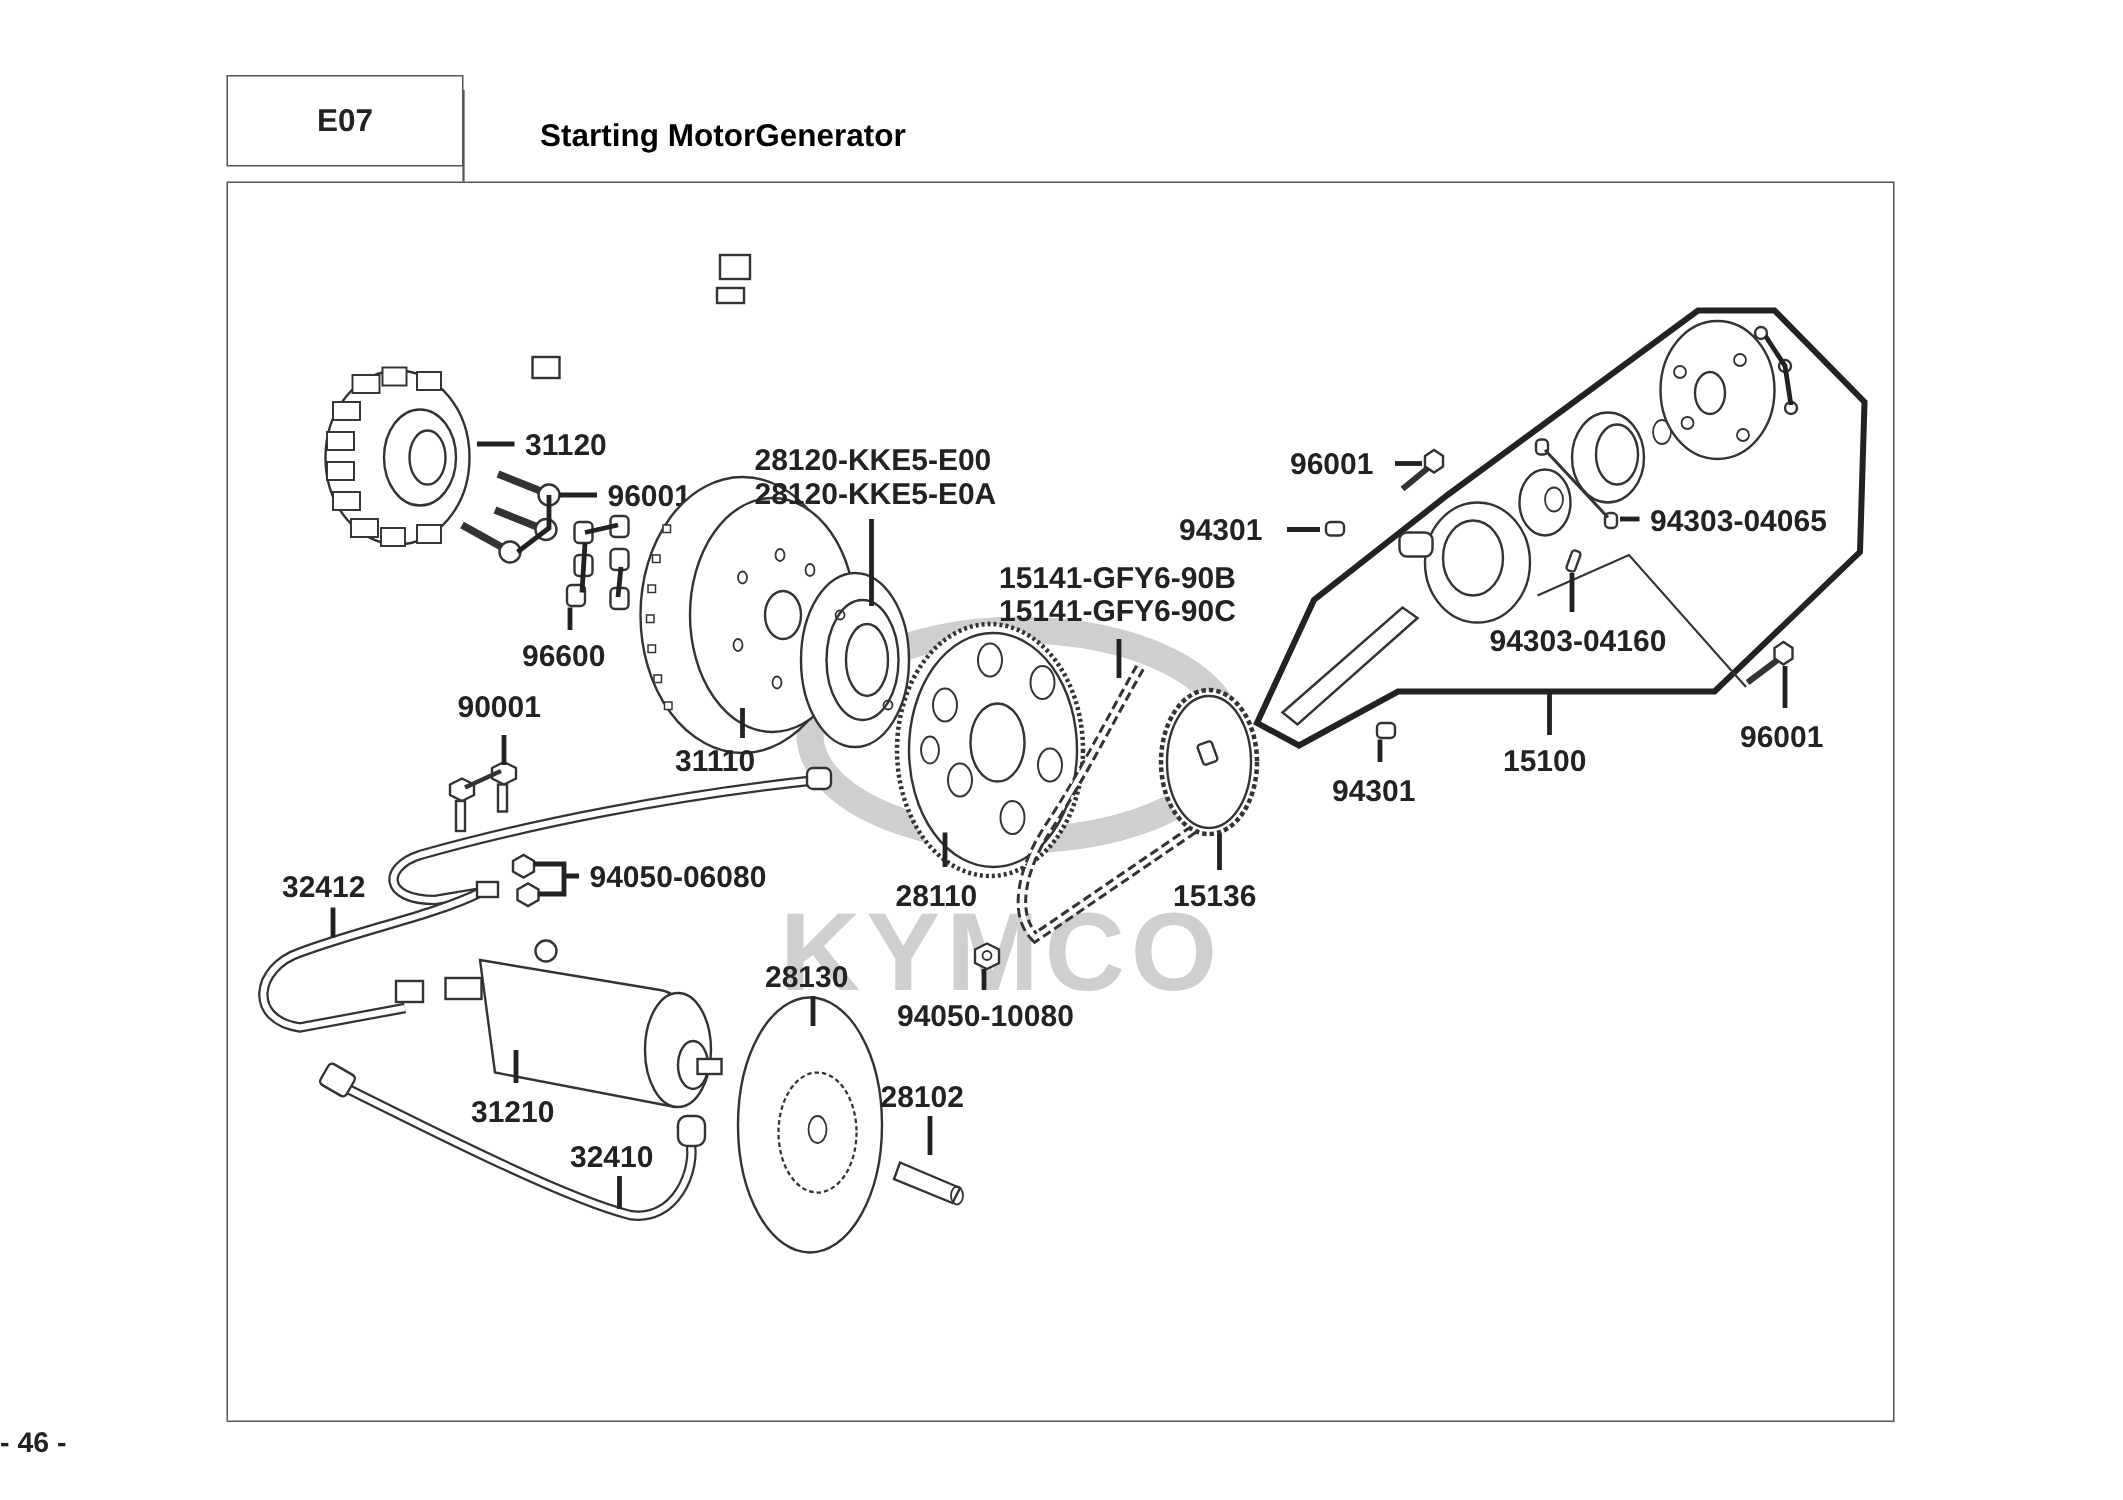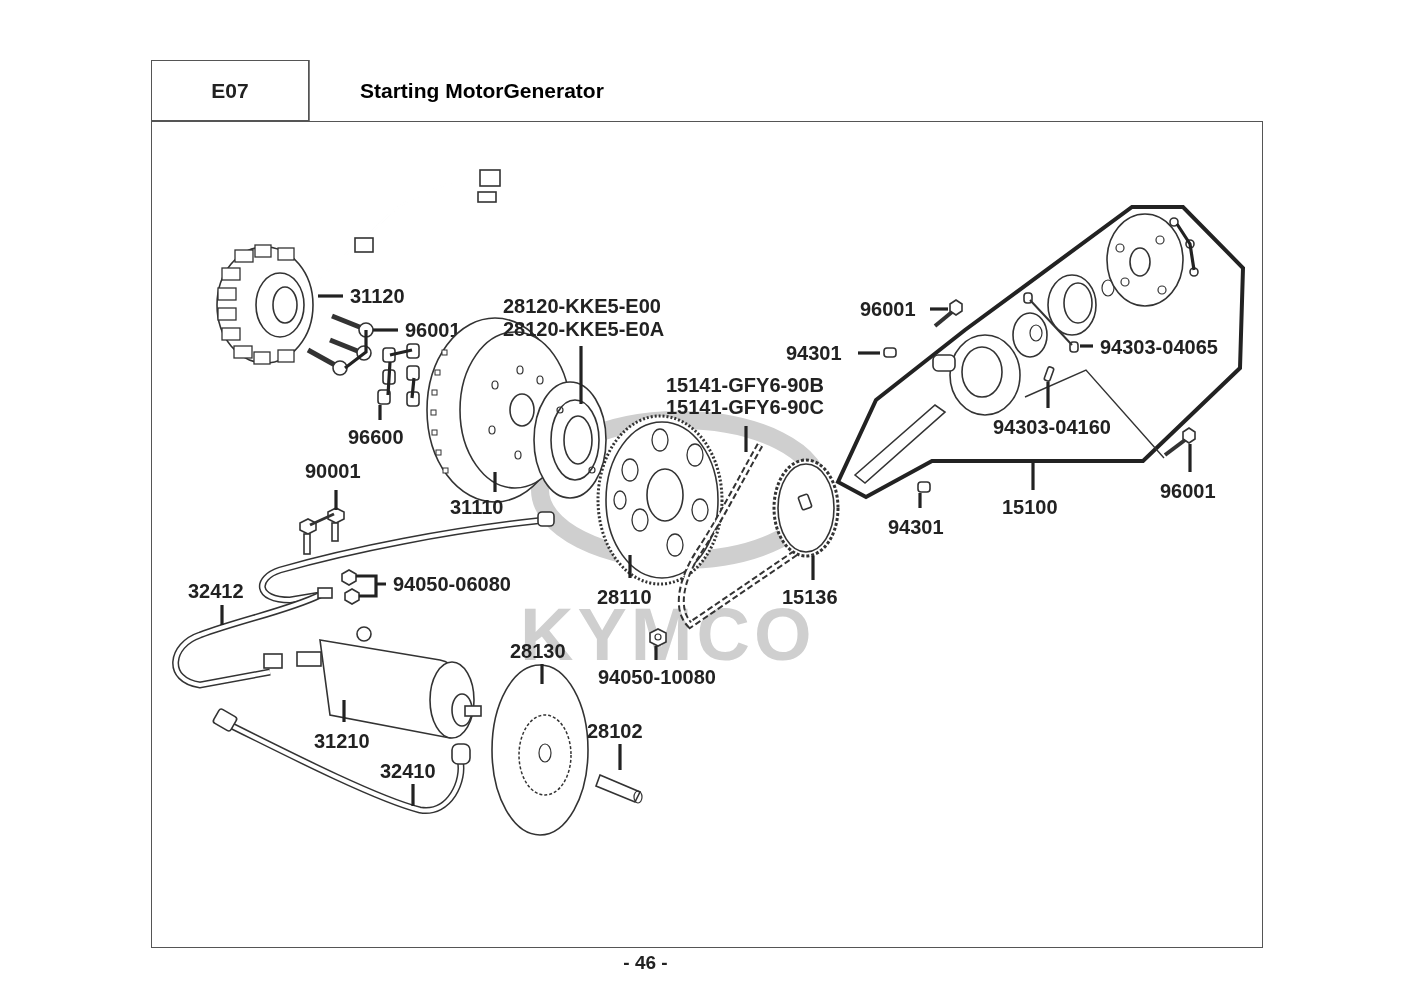--- a/index.html
+++ b/index.html
@@ -1,26 +1,26 @@
 <!DOCTYPE html>
 <html><head>
 <meta charset="utf-8">
 <style>
   html, body { margin:0; padding:0; background:#ffffff; }
   body { width:1415px; height:1000px; position:relative; overflow:hidden;
          font-family:"Liberation Sans", sans-serif; color:#222; }
-  .code-cell { position:absolute; left:151px; top:60px; width:158px; height:61px;
+  .code-cell { position:absolute; left:151px; top:50px; width:158px; height:61px;
                border:1.5px solid #555; border-right:1.5px solid #555; box-sizing:border-box;
                display:flex; align-items:center; justify-content:center;
                font-weight:bold; font-size:21px; color:#222; }
   .title-cell { position:absolute; left:360px; top:60px; height:61px; display:flex; align-items:center;
                 font-weight:bold; font-size:21px; color:#000000; }
   .diagram-box { position:absolute; left:151px; top:121px; width:1112px; height:827px;
                  border:1.5px solid #555; box-sizing:border-box; }
-  .page-num { position:absolute; left:0; width:1291px; top:952px; text-align:center;
+  .page-num { position:absolute; left:0; width:1291px; top:952px; text-align:left;
               font-weight:bold; font-size:19px; color:#222; }
   svg.drawing { position:absolute; left:0; top:0; width:1415px; height:1000px; }
   .lbl { font-family:"Liberation Sans", sans-serif; font-weight:bold; font-size:20px; fill:#222; }
   .wm { font-family:"Liberation Sans", sans-serif; font-weight:bold; font-size:74px; fill:#cfcfcf; letter-spacing:4px; }
   .ln { stroke:#222; stroke-width:3.2; fill:none; }
   .part { stroke:#333; stroke-width:1.6; fill:#fff; }
   .thin { stroke:#333; stroke-width:1.2; fill:none; }
 </style>
 </head>
 <body>

